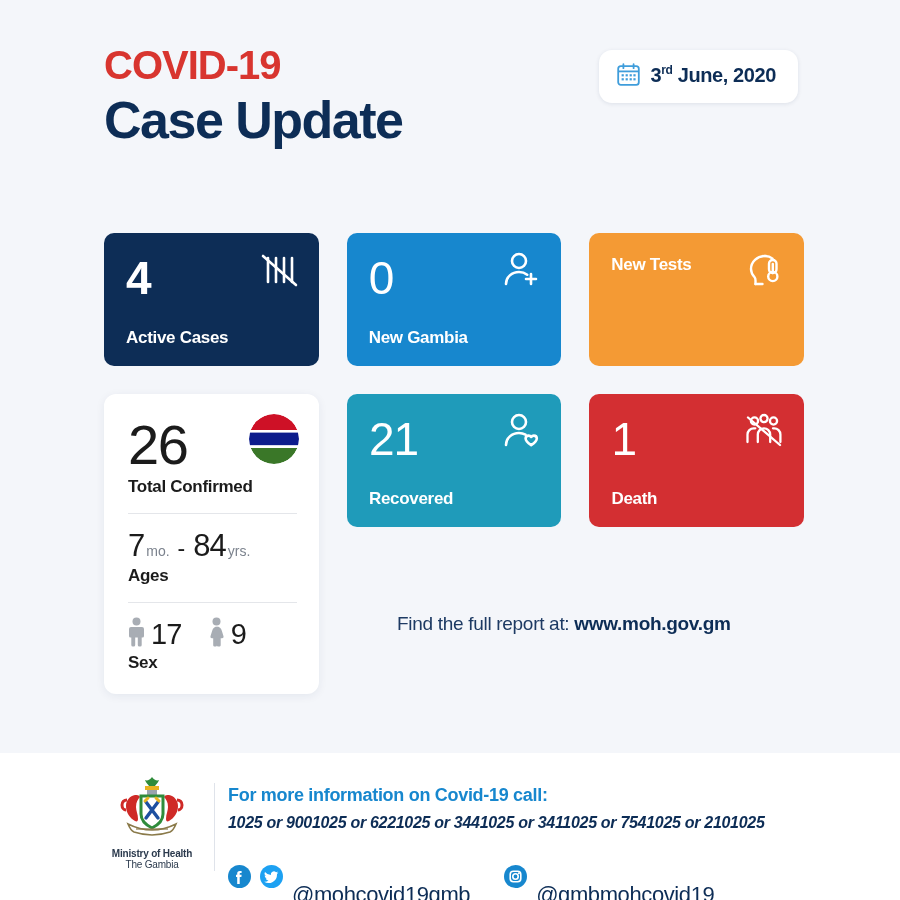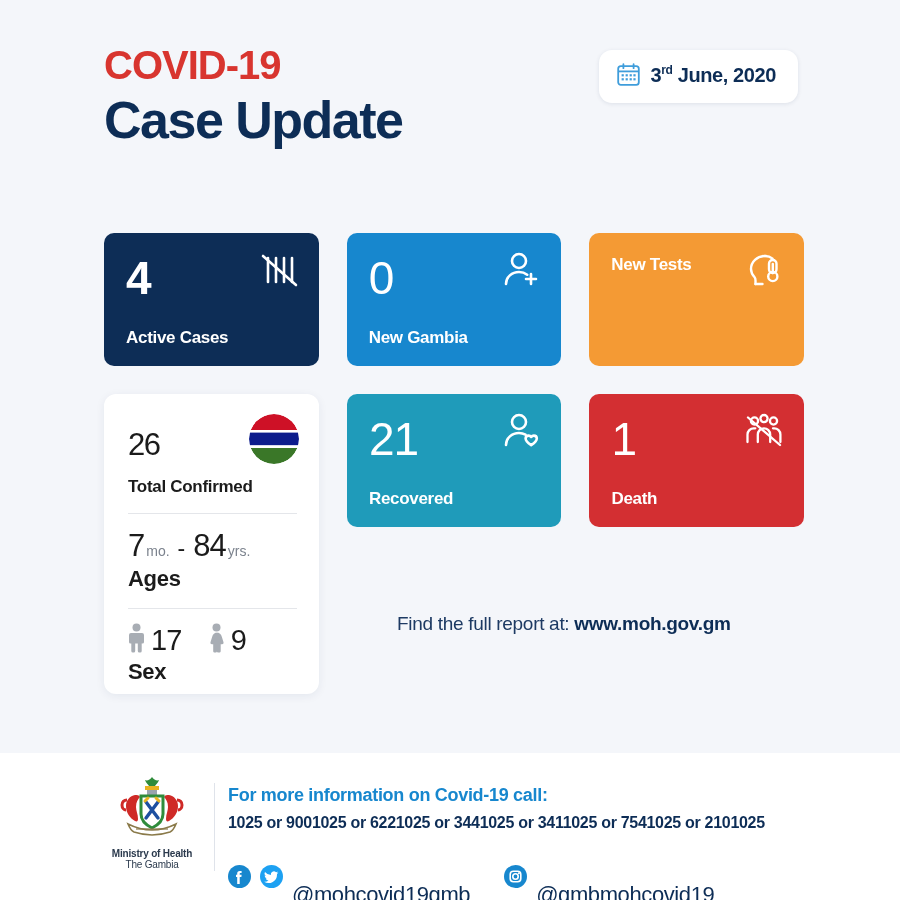--- a/index.html
+++ b/index.html
@@ -66,28 +66,28 @@
   .card-red    { background: #d32f32; color: #ffffff; }
 
   
   .card-white {
     background: #ffffff; color: #1b1b1b;
     width: 232px; height: 300px; border-radius: 12px;
     padding: 26px 22px 20px 24px;
     display: block; position: relative;
     box-shadow: 0 2px 10px rgba(20,40,80,0.07);
   }
-  .tc-num { font-size: 31px; line-height: 50px; letter-spacing: -1.5px; color: #1b1b1b; }
+  .tc-num { font-size: 56px; line-height: 50px; letter-spacing: -1.5px; color: #1b1b1b; }
   .tc-lab { font-size: 17px; font-weight: bold; margin-top: 7px; letter-spacing: -0.3px; color: #1b1b1b; }
   .tc-div { height: 1px; background: #e4e6ea; margin: 16px 0 14px 0; }
   .ages-line { display: flex; align-items: baseline; white-space: nowrap; }
   .ages-line .big { font-size: 31px; letter-spacing: -1px; color: #1b1b1b; }
   .ages-line .sml { font-size: 14px; color: #7b828d; margin-left: 2px; }
   .ages-line .dash { font-size: 23px; color: #1b1b1b; margin: 0 8px; }
-  .sub-lab { font-size: 22px; font-weight: bold; margin-top: 2px; letter-spacing: -0.3px; color: #1b1b1b; }
+  .sub-lab { font-size: 17px; font-weight: bold; margin-top: 2px; letter-spacing: -0.3px; color: #1b1b1b; }
   .sex-row { display: flex; align-items: flex-start; gap: 26px; }
   .sex-item { display: flex; align-items: center; gap: 6px; }
   .sex-item .cnt { font-size: 29px; letter-spacing: -0.8px; color: #1b1b1b; }
   .flag {
     position: absolute; right: 20px; top: 20px;
     width: 50px; height: 50px; border-radius: 50%; overflow: hidden;
   }
 
   
   .report-line {
@@ -102,21 +102,21 @@
     background: #ffffff;
   }
   .logo-block {
     position: absolute; left: 98px; top: 22px; width: 108px; text-align: center;
   }
   .logo-cap1 { font-size: 10px; font-weight: bold; color: #2b3a4d; margin-top: 3px; letter-spacing: -0.2px; }
   .logo-cap2 { font-size: 10px; color: #2b3a4d; letter-spacing: -0.2px; }
   .foot-div { position: absolute; left: 214px; top: 30px; width: 1px; height: 88px; background: #dfe3ea; }
   .foot-right { position: absolute; left: 228px; top: 32px; }
   .call-head { font-size: 18px; font-weight: bold; color: #1787ce; letter-spacing: -0.3px; }
-  .call-nums { font-size: 16px; font-weight: bold; color: #0d2d56; margin-top: 8px; letter-spacing: -0.3px; }
+  .call-nums { font-size: 16px; font-weight: bold; color: #0d2d56; margin-top: 8px; letter-spacing: -0.3px; font-style: italic; }
   .social-row { display: flex; align-items: center; gap: 9px; margin-top: 17px; }
   .social-row .handle { font-size: 22px; color: #0d2d56; letter-spacing: -0.4px; margin-top: 33px; }
   .gap-lg { width: 16px; }
 </style>
 </head>
 <body>
 
 <div class="page">
 
   <div class="header">

